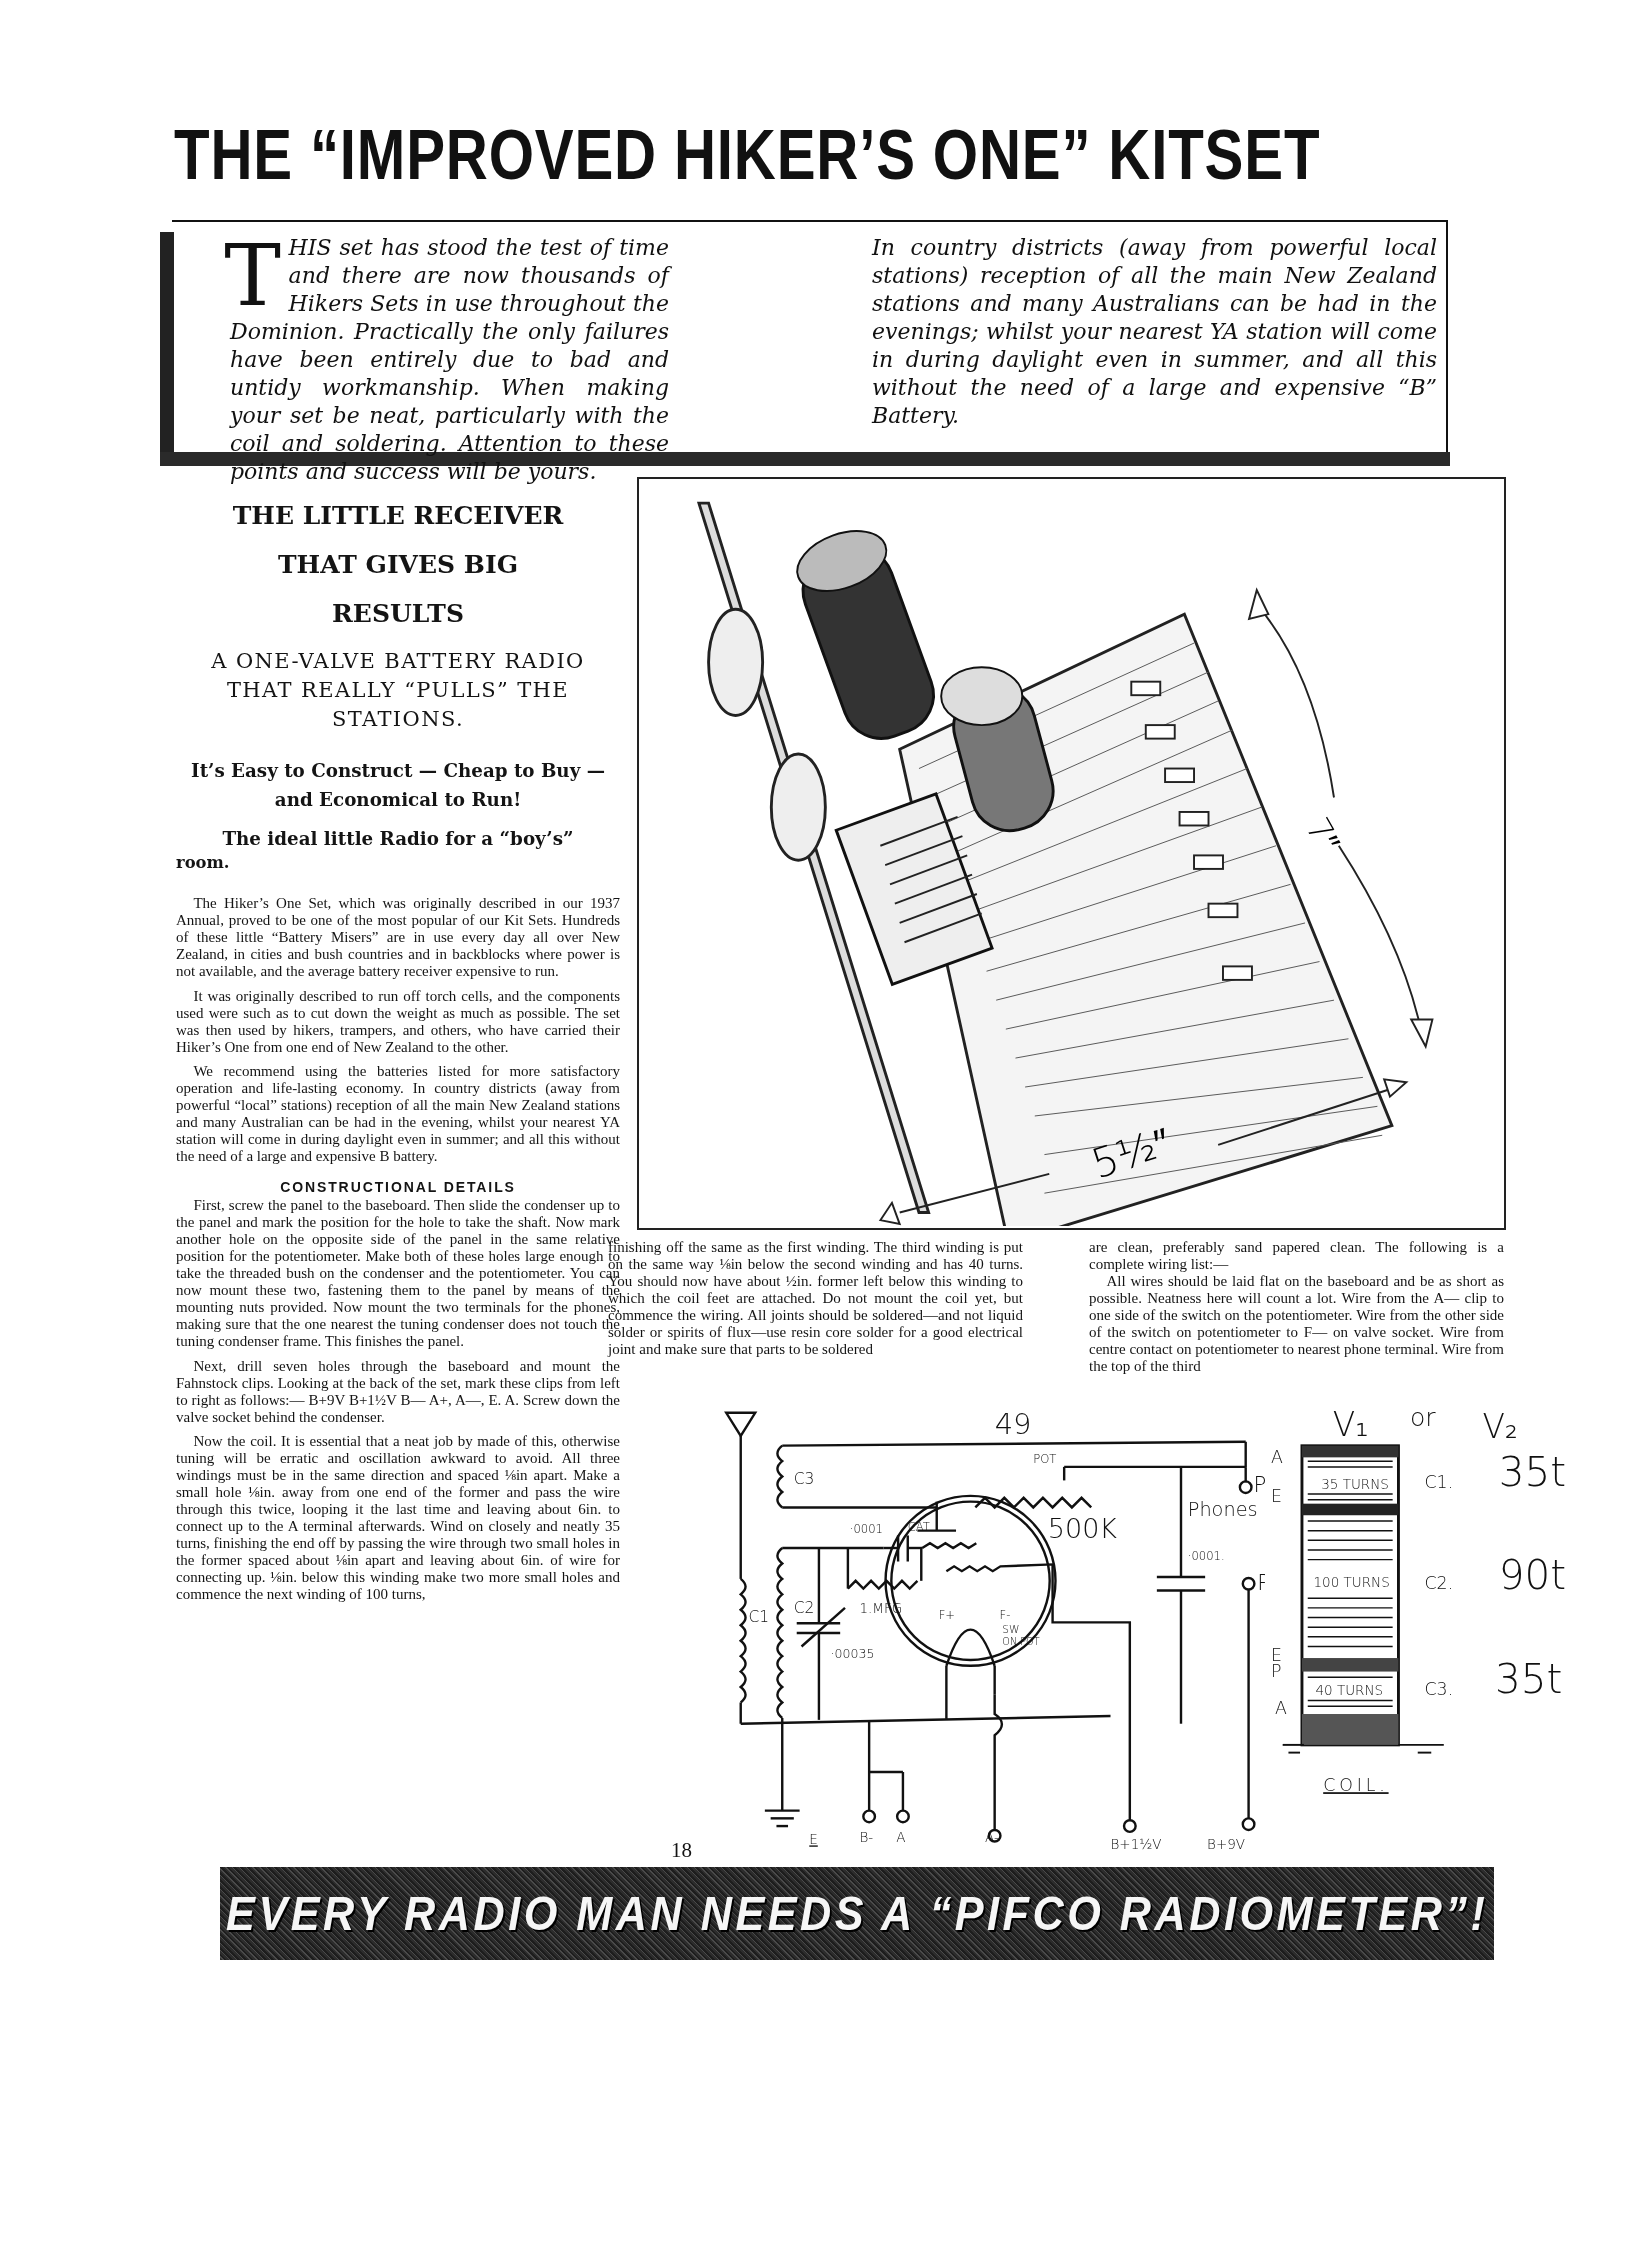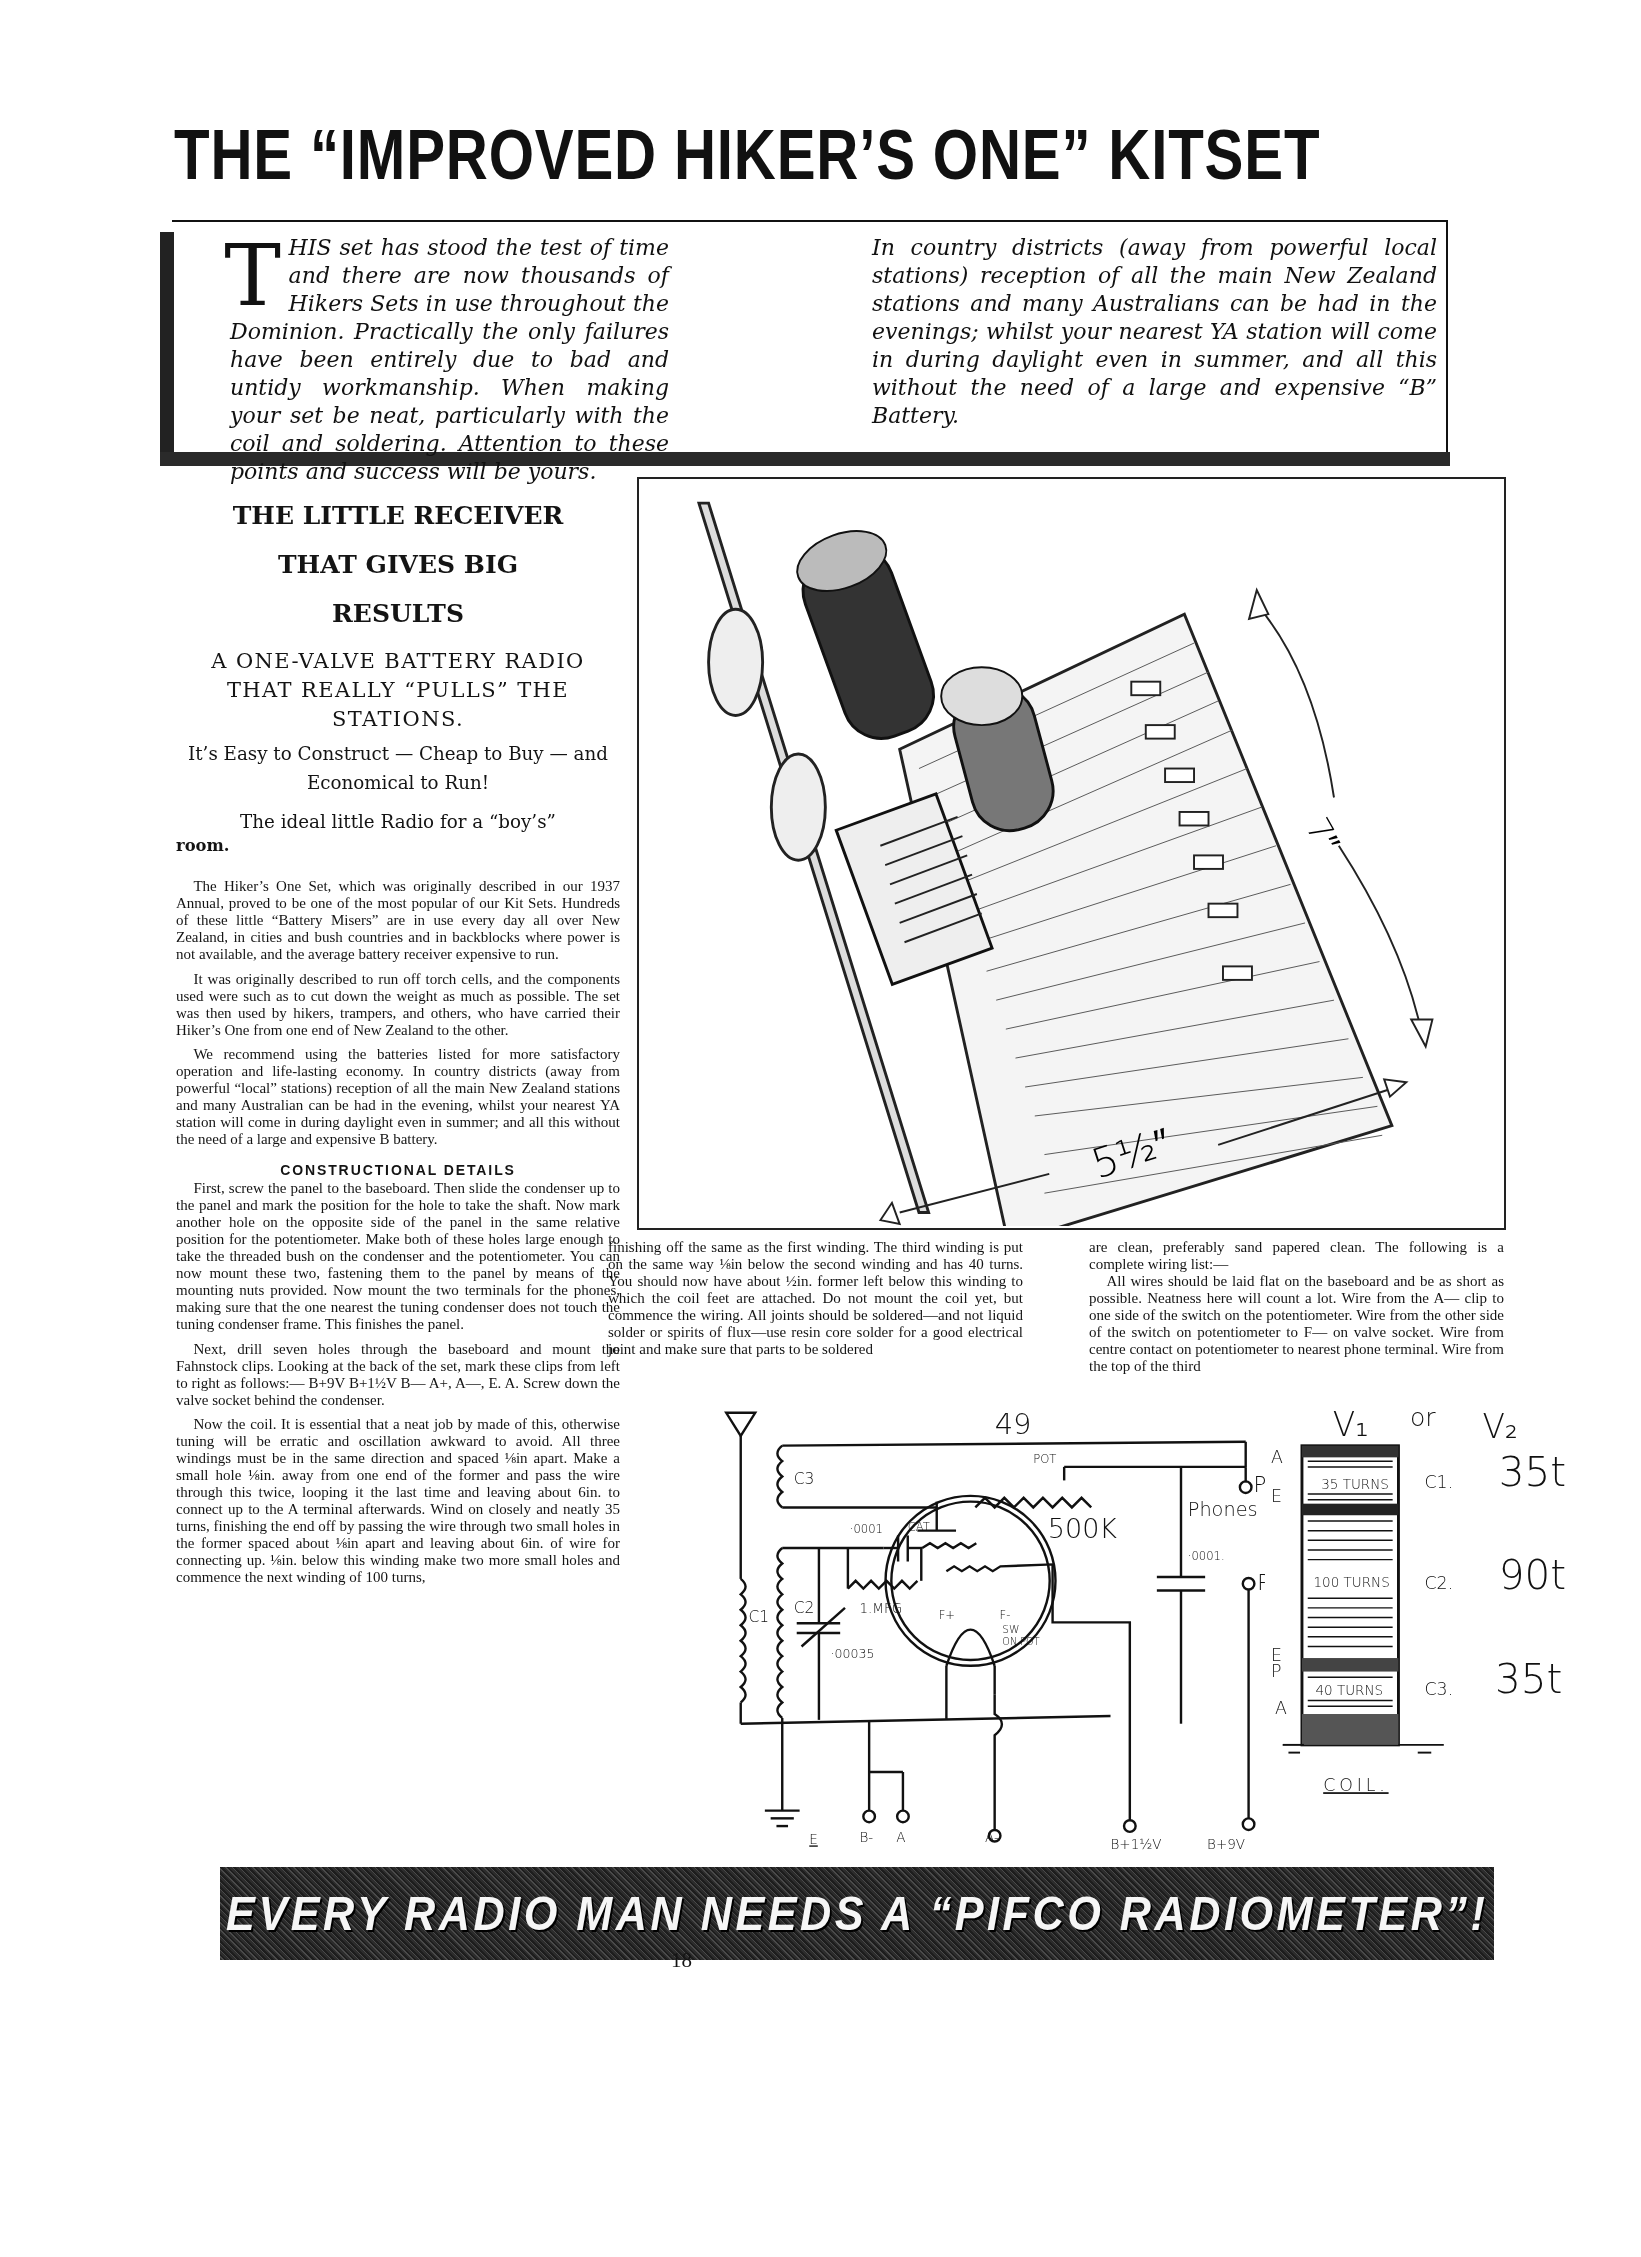--- a/index.html
+++ b/index.html
@@ -24,21 +24,21 @@
     position: absolute; top: 11.6px; font-family: "DejaVu Serif", serif; font-style: italic;
     font-size: 22px; line-height: 28px; text-align: justify; color: #111;
   }
   #intro-left { left: 58px; width: 439px; }
   #intro-right { left: 700px; width: 565px; }
   .dropcap { float: left; font-size: 85px; line-height: 73px; margin: 5.8px 7.7px 0 -5.8px; font-style: normal; }
 
   #left-col { left: 176px; top: 483px; width: 444px; }
   .h-big { font-family: "DejaVu Serif", serif; font-weight: 700; font-size: 25px; line-height: 33px; text-align: center; margin: 16px; }
   .h-mid { font-family: "DejaVu Serif", serif; font-size: 21px; line-height: 29px; text-align: center; letter-spacing: 1.4px; margin: 17.4px 0 0; }
-  .h-small { font-family: "DejaVu Serif", serif; font-weight: 400; font-size: 18.3px; line-height: 29px; text-align: center; margin: 5px 0 0; }
+  .h-small { font-family: "DejaVu Serif", serif; font-weight: 700; font-size: 18.3px; line-height: 29px; text-align: center; margin: 22px 0 0; }
   .h-room { font-family: "DejaVu Serif", serif; font-weight: 700; font-size: 16.4px; text-align: left; margin: 0 0 23px; }
   .body-text { font-family: "Liberation Serif", serif; font-size: 15px; line-height: 17px; text-align: justify; margin: 0 0 7.7px; text-indent: 17.4px; }
   .sec-head { font-family: "Liberation Sans", sans-serif; font-size: 14px; letter-spacing: 1.9px; text-align: center; margin: 13.5px 0 1.9px; font-weight: 700; }
 
   #figure-frame { left: 637px; top: 477px; width: 869px; height: 753px; border: 2.9px double #222; box-sizing: border-box; }
   #figure-frame svg { position: absolute; left: 0; top: 0; }
 
   #mid-col { left: 608px; top: 1239px; width: 415px; }
   #right-col { left: 1089px; top: 1239px; width: 415px; }
 
@@ -49,21 +49,21 @@
   #banner {
     left: 220px; top: 1867px; width: 1274px; height: 93px;
     background: repeating-linear-gradient(45deg, #2c2c2c 0 1.9px, #4a4a4a 1.9px 2.9px, #1d1d1d 2.9px 4.8px);
     display: flex; align-items: center; justify-content: center; font-style: italic;
   }
   #banner span {
     font-family: "Liberation Sans", sans-serif; font-weight: 700; font-size: 48px; color: #f6f6f6;
     letter-spacing: 3.9px; transform: scaleX(0.9); white-space: nowrap;
     text-shadow: 1.9px 1.9px 0 #000;
   }
-  #page-number { left: 0; width: 1363px; top: 1948px; text-align: center; font-family: "Liberation Serif", serif; font-size: 21px; }
+  #page-number { left: 0; width: 1363px; top: 1838px; text-align: center; font-family: "Liberation Serif", serif; font-size: 21px; }
 </style>
 </head>
 <body>
 
 <div id="main-title" class="abs">THE “IMPROVED HIKER’S ONE” KITSET</div>
 
 <div id="intro-box" class="abs">
   <div class="shade-left"></div>
   <div class="shade-bottom"></div>
   <div id="intro-left" class="intro-col">

